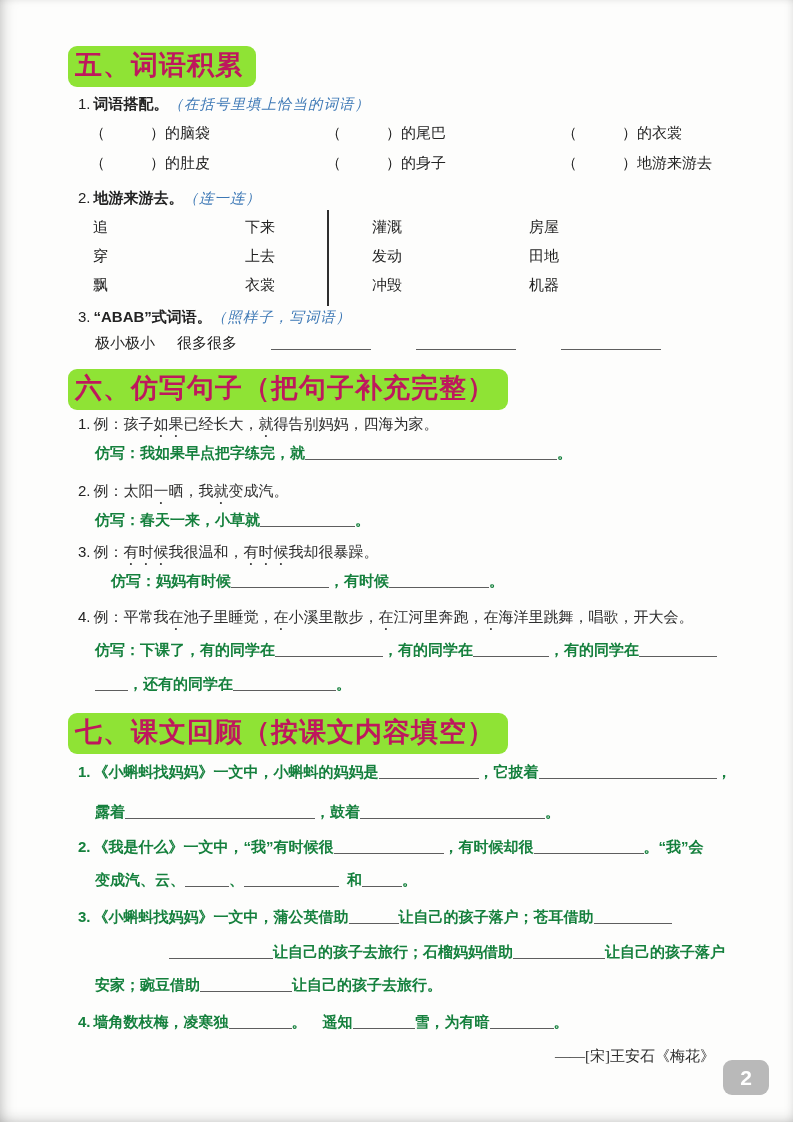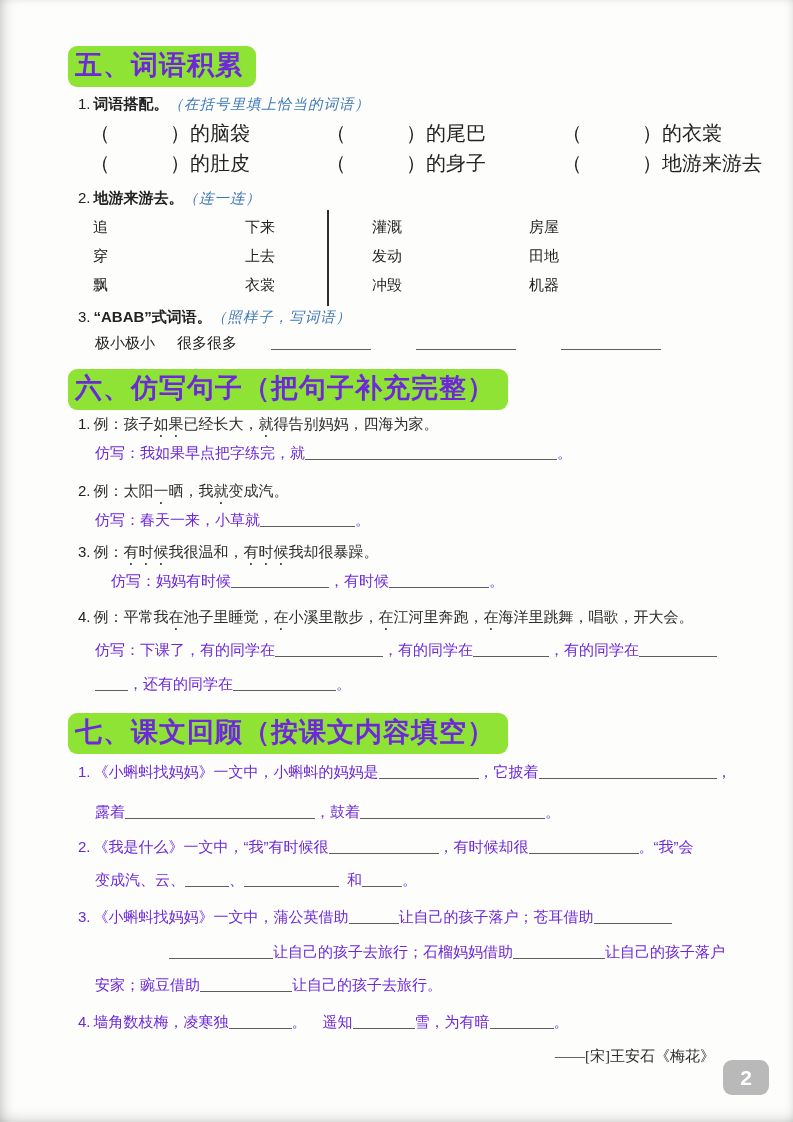--- a/index.html
+++ b/index.html
@@ -6,35 +6,35 @@
   body{background:#ffffff;}
   .ws{position:relative;width:793px;height:1122px;background:#fdfdfc;overflow:hidden;
       font-family:"Liberation Sans","DejaVu Sans",sans-serif;color:#232323;}
   .ws::before{content:"";position:absolute;inset:0;pointer-events:none;
       box-shadow:inset 10px 0 16px -10px rgba(0,0,0,.28),
                  inset -7px 0 12px -9px rgba(0,0,0,.16),
                  inset 0 -10px 16px -11px rgba(0,0,0,.22),
                  inset 0 6px 10px -9px rgba(0,0,0,.10);}
   .content{padding:46px 68px 0 68px;}
   .sec-title{line-height:1;}
-  .hl{display:inline-block;background:var(--highlight,#8fe335);color:#6d28d9;font-weight:bold;
+  .hl{display:inline-block;background:var(--highlight,#8fe335);color:#be185d;font-weight:bold;
       font-size:27px;line-height:33px;padding:3px 13px 5px 7px;border-radius:9px;letter-spacing:1px;}
   .line{font-size:15px;line-height:24px;white-space:nowrap;}
-  .strong{font-weight:normal;color:#6d28d9;}
+  .strong{font-weight:bold;color:#15803d;}
   .num{margin-right:3px;}
   .bold{font-weight:bold;}
   .hint{color:var(--hint_blue,#3d78b5);font-style:italic;font-size:14.5px;letter-spacing:1px;
         font-family:"Liberation Serif","DejaVu Serif",serif;}
   .kai{font-family:"Liberation Serif","DejaVu Serif",serif;color:#2c2c2c;}
   .em{-webkit-text-emphasis:filled dot #2c2c2c;-webkit-text-emphasis-position:under left;
       text-emphasis:filled dot #2c2c2c;text-emphasis-position:under left;}
   .blank{display:inline-block;border-bottom:1.4px solid #5e5e5e;height:15px;
          vertical-align:baseline;position:relative;top:2px;}
   .sp{display:inline-block;height:1px;}
-  .brow{display:flex;margin-left:22px;font-size:20px;line-height:30px;white-space:nowrap;}
+  .brow{display:flex;margin-left:22px;font-size:15px;line-height:30px;white-space:nowrap;}
   .bcell{width:236px;flex:0 0 auto;}
   .bcell:last-child{width:auto;}
   .match{display:flex;margin-left:25px;font-size:15px;line-height:29px;}
   .mc0{width:132px;} .mc1{width:82px;margin-left:20px;} .mc2{width:157px;} .mc3{width:auto;}
   .mdiv{width:0;border-left:2px solid #2e2e2e;margin:-2px 43px -7px 0;align-self:stretch;}
   .badge{position:absolute;right:24px;bottom:27px;width:46px;height:35px;
          background:var(--badge_gray,#b9b9b9);border-radius:9px;color:#ffffff;
          font-size:21px;font-weight:bold;display:flex;align-items:center;justify-content:center;}
 </style>
 </head>

